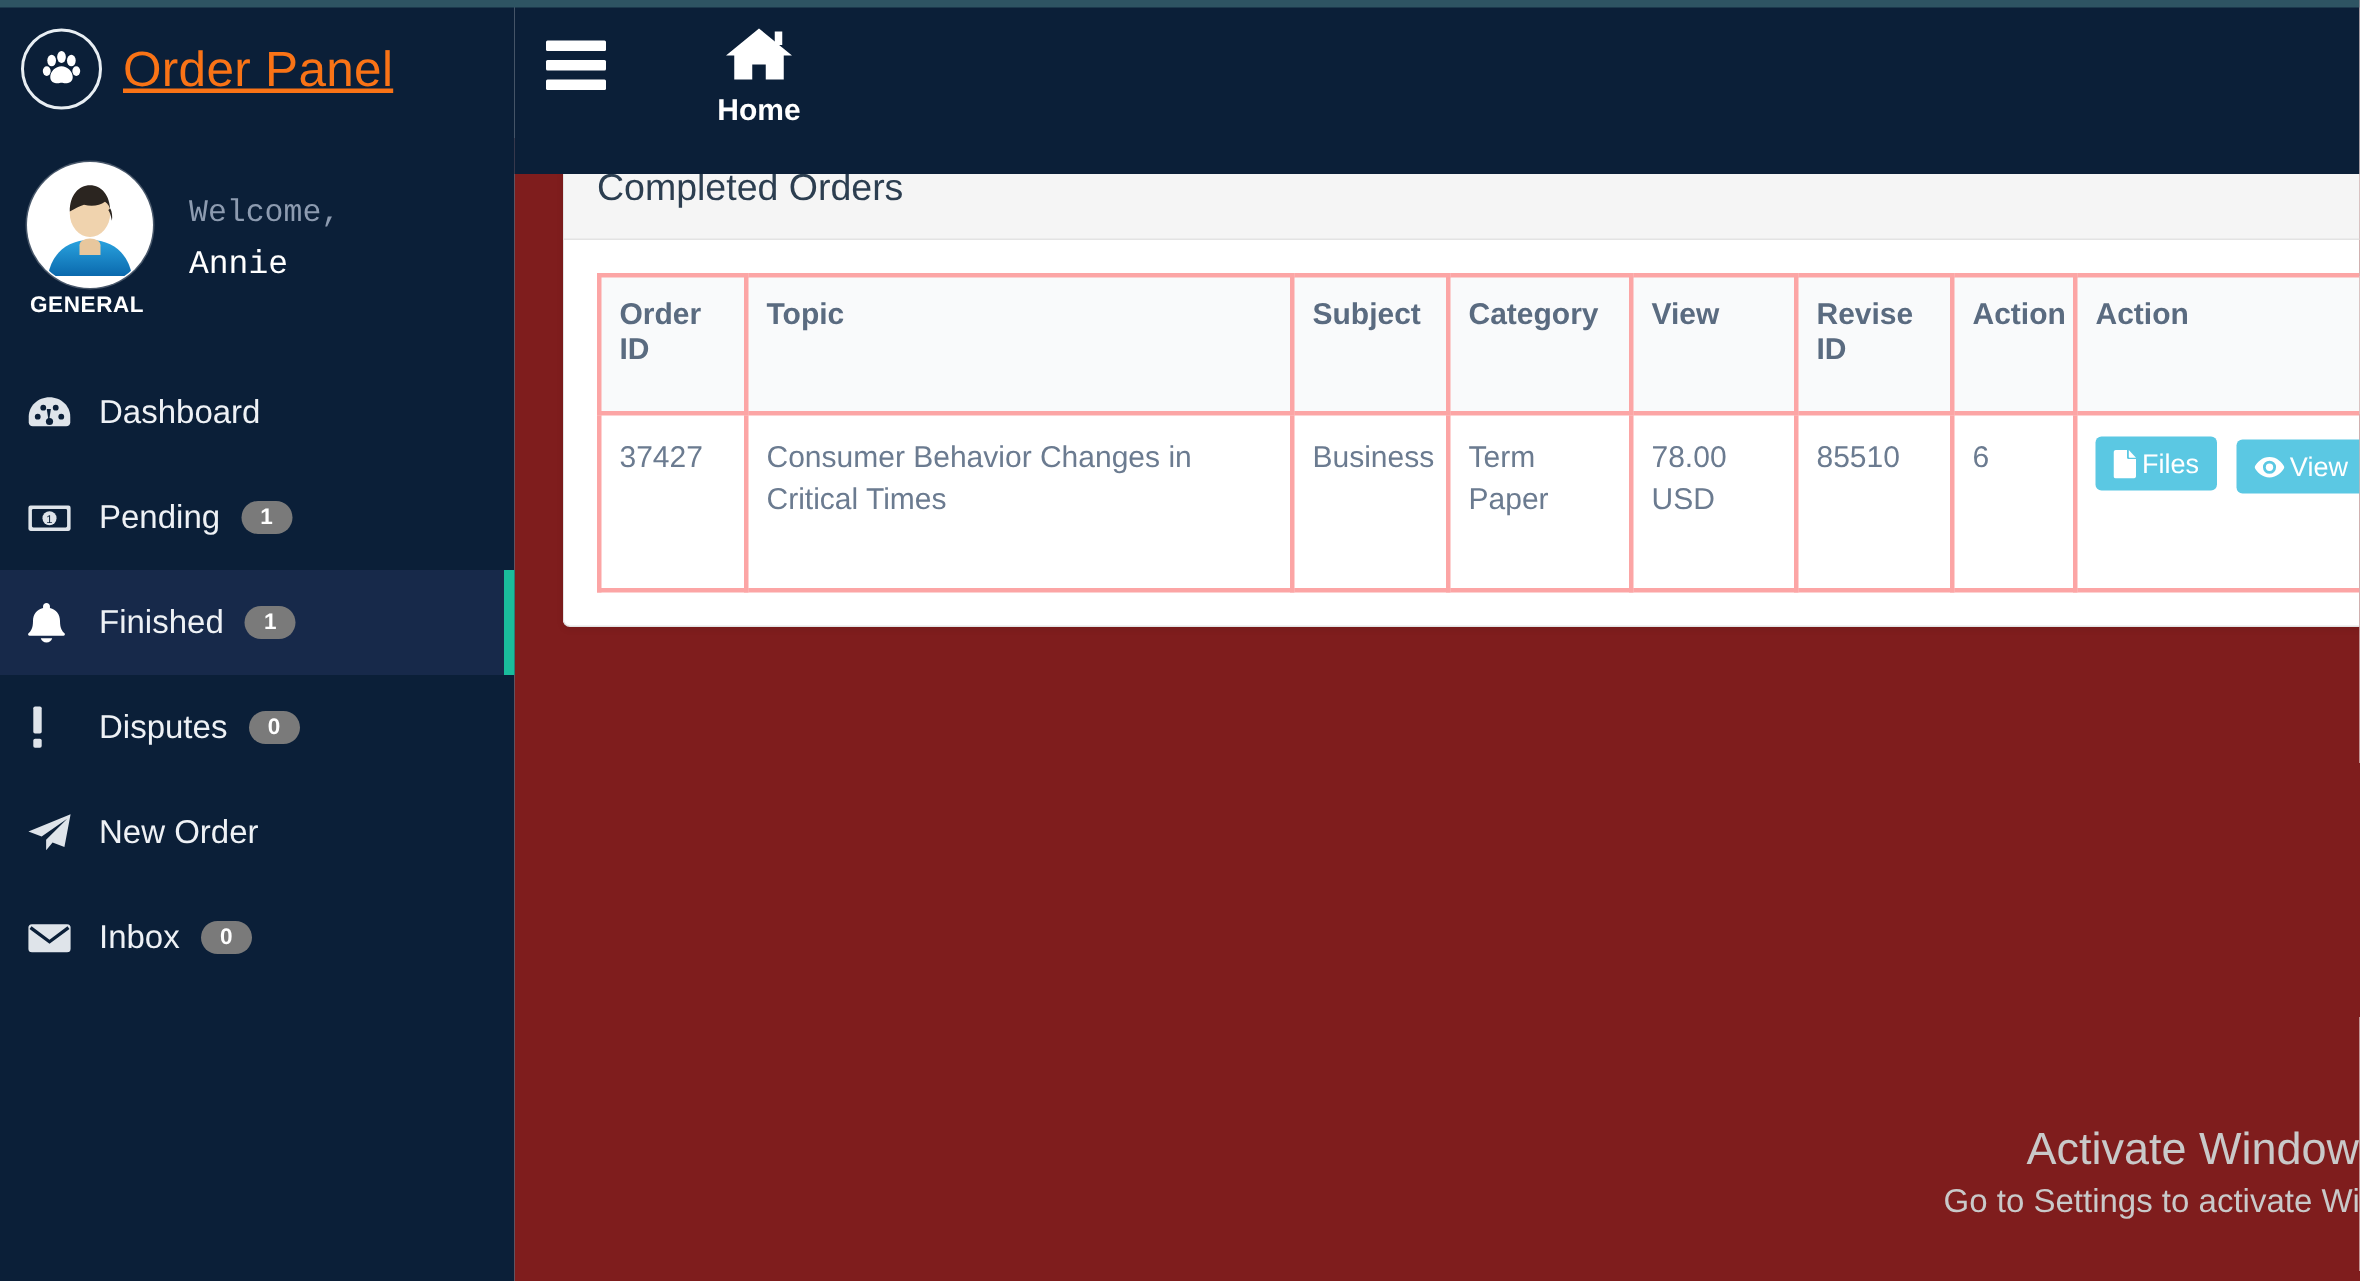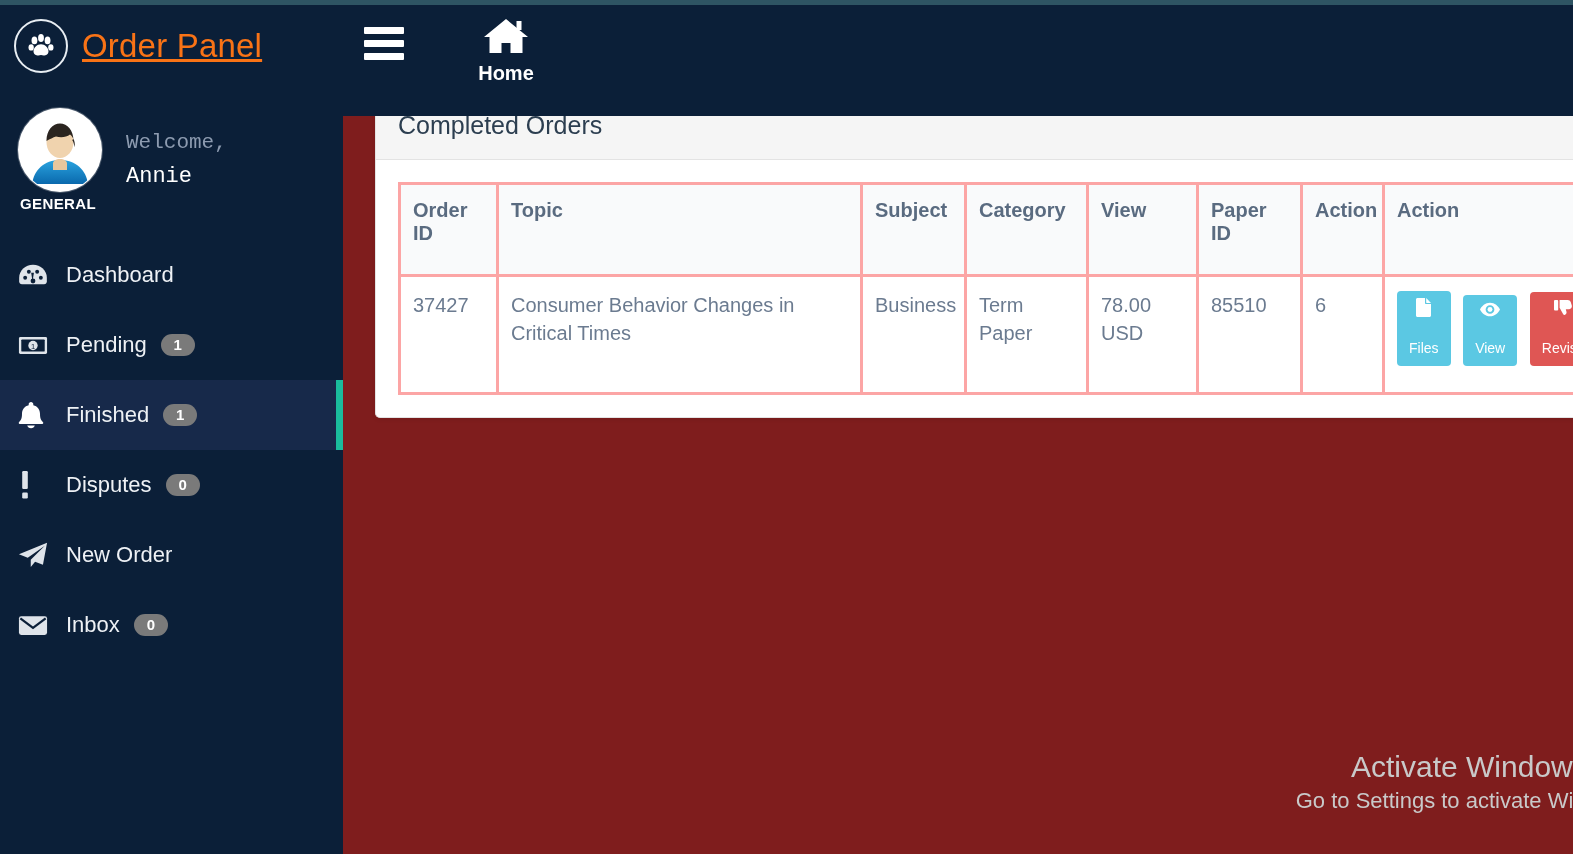--- a/index.html
+++ b/index.html
@@ -253,32 +253,31 @@
   .col-subject { width: 104px; }
   .col-category{ width: 122px; }
   .col-cost    { width: 110px; }
   .col-writer  { width: 104px; }
   .col-pages   { width: 82px; }
   .col-action  { width: 336px; }
 
   .btn {
     display: inline-flex;
     align-items: center;
-    gap: 20px;
+    gap: 4px;
     border: none;
     border-radius: 4px;
     color: #ffffff;
-    font-size: 14px;
+    font-size: 18px;
     font-family: "Liberation Sans", sans-serif;
     padding: 7px 12px;
     margin: 0 7px 9px 0;
     cursor: pointer;
     line-height: 22px;
     white-space: nowrap;
-    flex-direction: column;
   }
   .btn-info   { background: #5bc8e3; }
   .btn-danger { background: #df5654; }
   .btn svg { display: block; }
 
   
   .watermark {
     position: absolute;
     right: -70px;
     bottom: 38px;
@@ -446,21 +445,21 @@
       <div class="panel-body">
 
         <table class="orders">
           <thead>
             <tr>
               <th class="col-order">Order ID</th>
               <th class="col-topic">Topic</th>
               <th class="col-subject">Subject</th>
               <th class="col-category">Category</th>
               <th class="col-cost">View</th>
-              <th class="col-writer">Paper ID</th>
+              <th class="col-writer">Revise ID</th>
               <th class="col-pages">Action</th>
               <th class="col-action">Action</th>
             </tr>
           </thead>
           <tbody>
             <tr>
               <td>37427</td>
               <td>Consumer Behavior Changes in Critical Times</td>
               <td>Business</td>
               <td>Term Paper</td>

